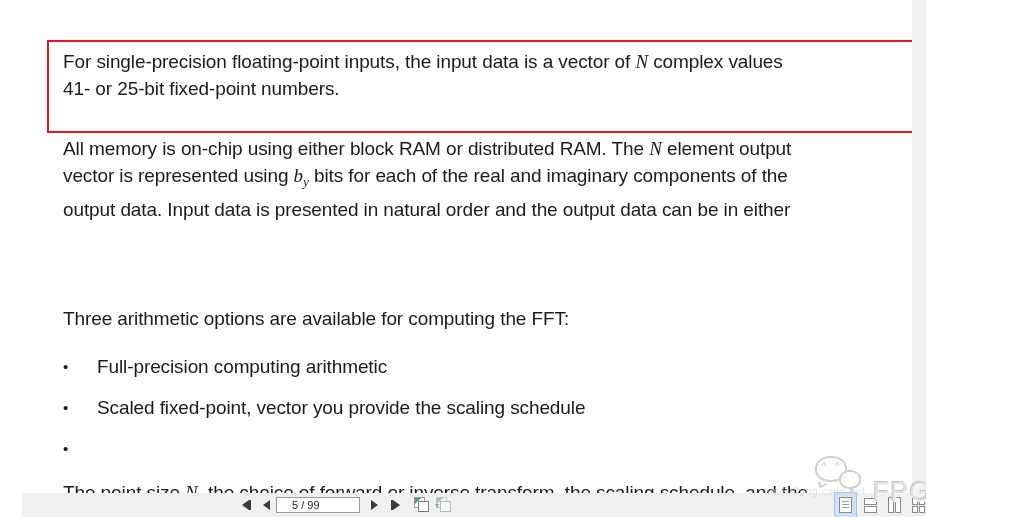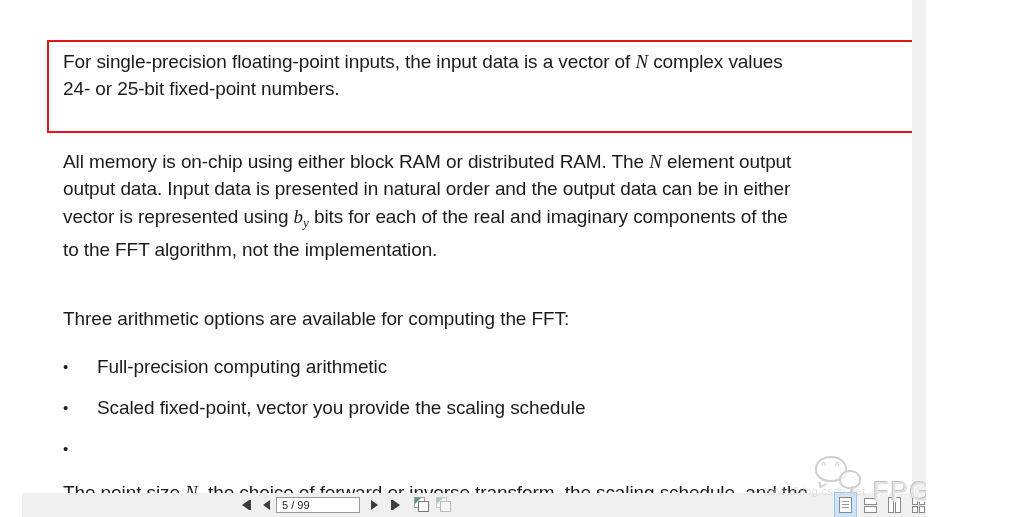--- a/index.html
+++ b/index.html
@@ -13,21 +13,21 @@
   .seg-i   { font-family:"Liberation Serif", serif; font-style:italic; }
   .seg-sub { font-family:"Liberation Serif", serif; font-style:italic; font-size:0.7em; vertical-align:-0.28em; }
 
   #top-fragment { position:absolute; left:215px; top:16px; width:16px; height:3px;
     color:#d9d9d9; font-size:10px; line-height:3px; overflow:hidden; }
 
   #highlight-box { position:absolute; left:47px; top:40px; width:931px; height:93px;
     border:2px solid #e0181e; background:#fff; }
   #highlight-box .inner { padding:6px 0 0 14px; }
 
-  #para-memory   { position:absolute; left:63px; top:148px; width:930px; }
+  #para-memory   { position:absolute; left:63px; top:135px; width:930px; }
   #para-intro    { position:absolute; left:63px; top:305px; width:930px; }
 
   .bullet-row { position:absolute; left:63px; width:900px; display:flex; }
   .bullet-dot { width:34px; font-size:15px; line-height:27px; color:#1b1b1b; }
   .bullet-text { font-size:19px; line-height:27px; letter-spacing:-0.1px; white-space:nowrap; }
 
   #clipped-line { position:absolute; left:63px; top:479px; width:930px; height:15px; overflow:hidden; }
 
   
   #brand-watermark { position:absolute; left:813px; top:450px; width:180px; height:48px; z-index:6; }
@@ -52,21 +52,21 @@
     background:#f0f0f0; z-index:5; }
   .tb-item { position:absolute; top:0; height:24px; display:flex; align-items:center; justify-content:center; cursor:default; }
   .tri { width:0; height:0; border-style:solid; display:inline-block; }
   .tri-left  { border-width:5px 7px 5px 0; border-color:transparent #3c3c3c transparent transparent; }
   .tri-right { border-width:5px 0 5px 7px; border-color:transparent transparent transparent #3c3c3c; }
   .bar { display:inline-block; width:2px; height:10px; background:#3c3c3c; }
 
   #page-input-wrap { position:absolute; left:254px; top:4px; width:84px; height:16px;
     background:#fff; border:1px solid #9a9a9a; display:flex; align-items:center; }
   #page-input { flex:1; border:none; outline:none; font-size:11px; font-family:"Liberation Sans",sans-serif;
-    padding-left:5px; color:#222; background:transparent; }
+    padding-left:15px; color:#222; background:transparent; }
   #page-input-drop { font-size:7px; color:#777; padding-right:3px; }
 
   .view-doc-icon { position:relative; width:13px; height:16px; background:#fff; border:1px solid #8a8a8a; }
   .view-doc-icon .ln { position:absolute; left:2px; right:2px; height:1px; background:#9a9a9a; }
   .pair { display:flex; gap:1px; }
   .half { width:6px; height:16px; background:#fff; border:1px solid #8a8a8a; }
   .active-view { background:#cfe3f6; outline:1px solid #9ec3e6; }
 
   .pv-wrap { position:relative; width:16px; height:16px; }
   .pv-back { position:absolute; left:0; top:0; width:11px; height:11px; border:1px solid #9a9a9a; background:#fdfdfd; }
@@ -86,29 +86,28 @@
 </head>
 <body>
 
 <div id="screen">
 
   <div id="top-fragment">..</div>
 
   <div id="highlight-box">
     <div class="inner">
       <div class="docline"><span>For single-precision floating-point inputs, the input data is a vector of </span><span class="seg-i">N</span><span> complex values</span></div>
-      <div class="docline"><span>24- or 25-bit fixed-point numbers.</span></div>
+      <div class="docline"><span>41- or 25-bit fixed-point numbers.</span></div>
     </div>
   </div>
 
   <div id="para-memory">
     <div class="docline"><span>All memory is on-chip using either block RAM or distributed RAM. The </span><span class="seg-i">N</span><span> element output</span></div>
+    <div class="docline"><span>vector is represented using </span><span class="seg-i">b</span><span class="seg-sub">y</span><span> bits for each of the real and imaginary components of the</span></div>
     <div class="docline"><span>output data. Input data is presented in natural order and the output data can be in either</span></div>
-    <div class="docline"><span>vector is represented using </span><span class="seg-i">b</span><span class="seg-sub">y</span><span> bits for each of the real and imaginary components of the</span></div>
-    <div class="docline"><span>to the FFT algorithm, not the implementation.</span></div>
   </div>
 
   <div id="para-intro" class="docline">Three arithmetic options are available for computing the FFT:</div>
 
   <div class="bullet-row" style="top:353px;">
     <span class="bullet-dot">•</span>
     <span class="bullet-text">Full-precision computing arithmetic</span>
   </div>
   <div class="bullet-row" style="top:394px;">
     <span class="bullet-dot">•</span>

